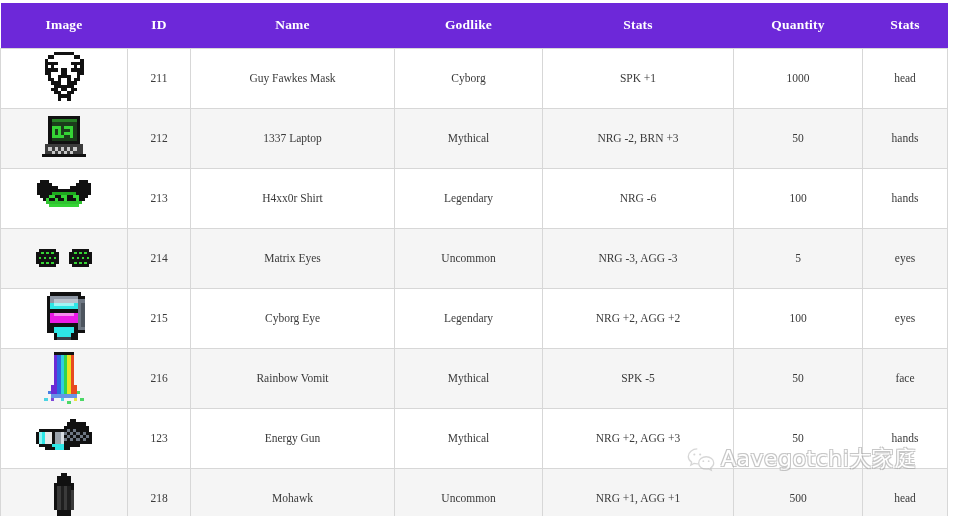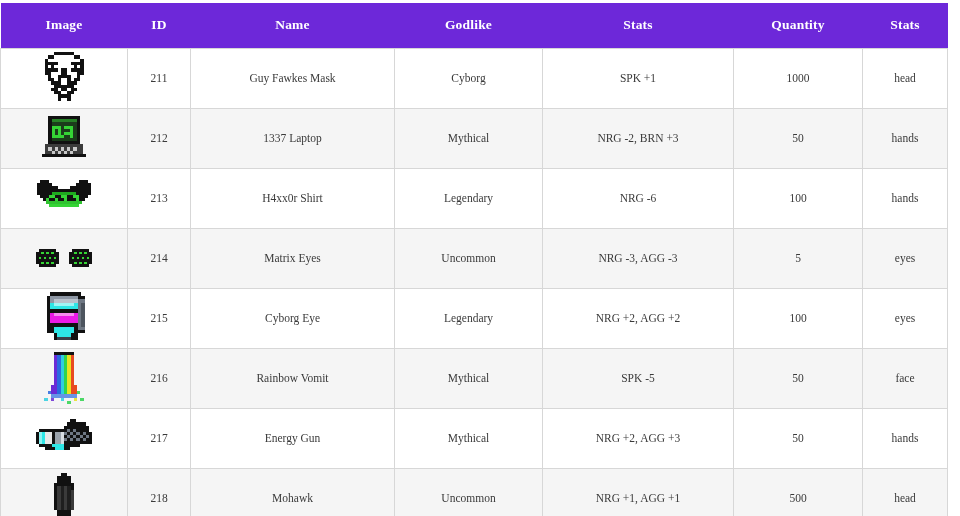--- a/index.html
+++ b/index.html
@@ -411,21 +411,21 @@
                 <rect x="13" y="6" width="1" height="1"></rect>
                   <rect x="15" y="6" width="1" height="1"></rect>
                 <rect x="10" y="3" width="1" height="1"></rect>
                   <rect x="12" y="3" width="1" height="1"></rect>
               </g>
               <rect x="6" y="9" width="3" height="1" fill="#2ee6e6"></rect>
               <rect x="5" y="8" width="4" height="1" fill="#2ee6e6"></rect>
             </svg>
           </div>
         </td>
-        <td>217</td>
+        <td>123</td>
         <td>Energy Gun</td>
         <td>Mythical</td>
         <td>NRG +2, AGG +3</td>
         <td>50</td>
         <td>hands</td>
       </tr>
 
       <tr>
         <td class="cell-image">
           <div class="icon-wrap">
@@ -455,14 +455,31 @@
         <td>Mohawk</td>
         <td>Uncommon</td>
         <td>NRG +1, AGG +1</td>
         <td>500</td>
         <td>head</td>
       </tr>
 
     </tbody>
   </table>
 
+  <div class="watermark">
+    <span>
+      <svg class="wechat-icon" viewBox="0 0 32 28" aria-hidden="true">
+        <g fill="none" stroke="#b6b6b6" stroke-width="1.4">
+          <path d="M12 3.2C6.6 3.2 2.3 6.8 2.3 11.2c0 2.5 1.4 4.7 3.6 6.2L5 20.6l3.4-1.8c1.1.3 2.3.5 3.6.5 .5 0 1 0 1.5-.1"></path>
+          <path d="M29.7 18.3c0-3.7-3.6-6.7-8.1-6.7s-8.1 3-8.1 6.7 3.6 6.7 8.1 6.7c.9 0 1.8-.1 2.6-.4l2.9 1.5-.7-2.4c1.9-1.2 3.3-3.1 3.3-5.4z"></path>
+        </g>
+        <g fill="#b6b6b6">
+          <circle cx="8.8" cy="9.2" r="1.15"></circle>
+          <circle cx="15.1" cy="9.2" r="1.15"></circle>
+          <circle cx="18.5" cy="16.3" r="1"></circle>
+          <circle cx="24.3" cy="16.3" r="1"></circle>
+        </g>
+      </svg>
+    </span>
+    <span class="wm-text">Aavegotchi大家庭</span>
+  </div>
 
 </div>
 
 </body></html>

